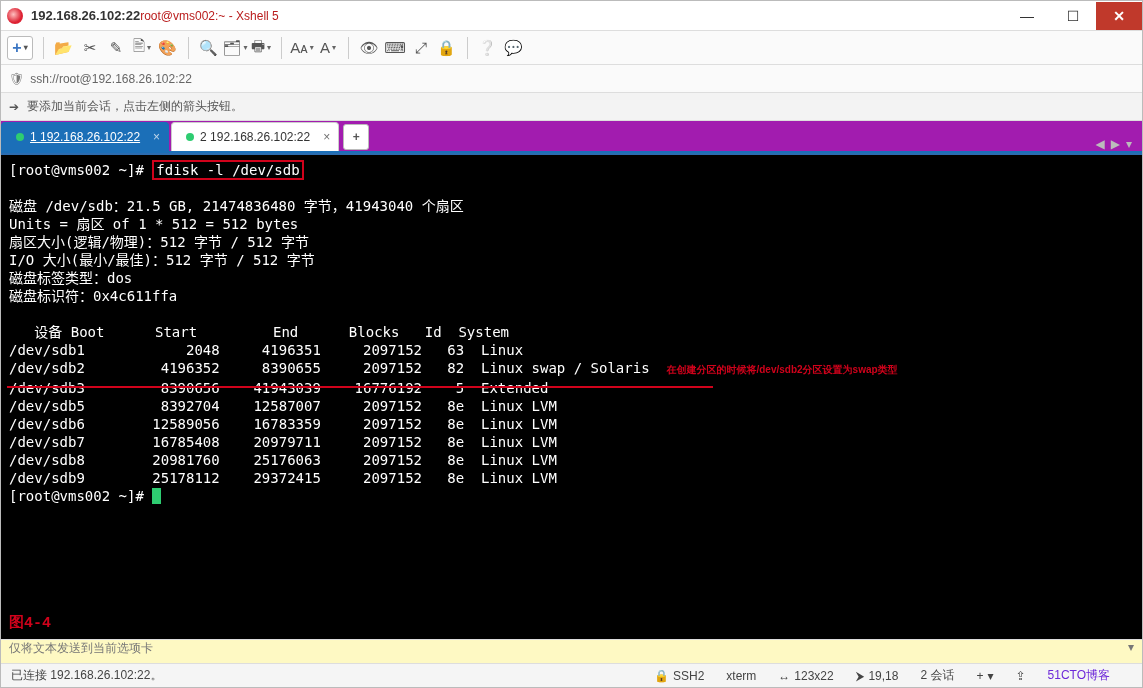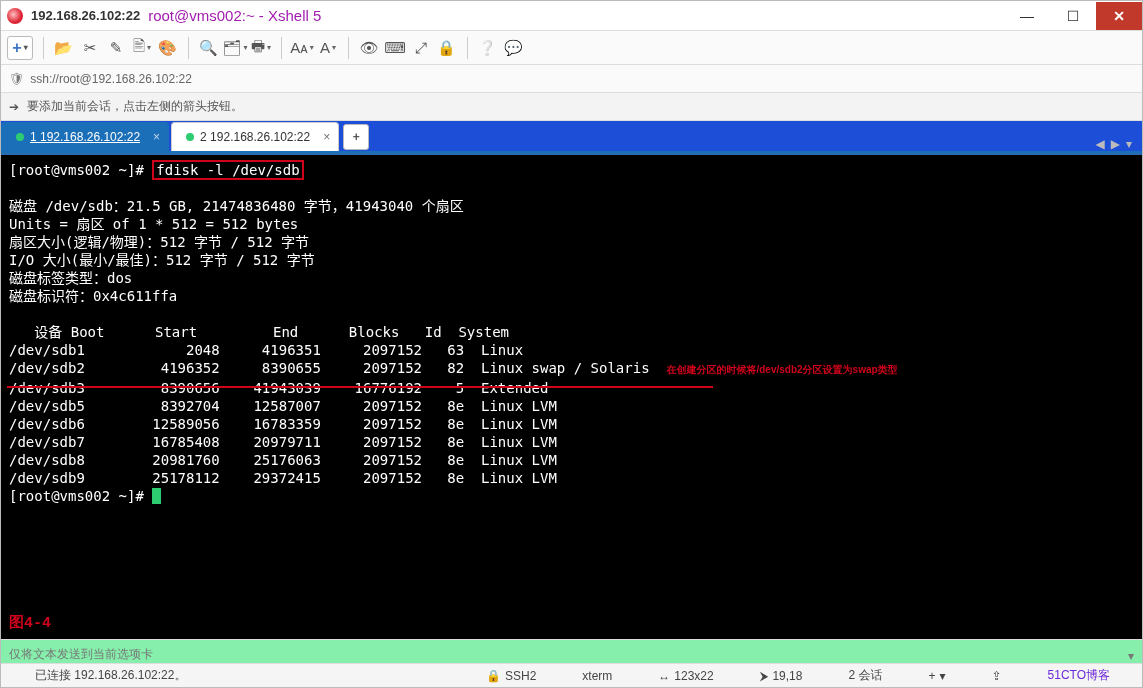--- a/index.html
+++ b/index.html
@@ -28,21 +28,21 @@
     padding-left: 6px;
     border-bottom: 1px solid #ddd;
   }
   .titlebar .app-icon {
     width: 16px; height: 16px;
     background: radial-gradient(circle at 40% 40%, #ffbfbf, #d23 60%);
     border-radius: 50%;
     margin-right: 8px;
   }
   .titlebar .title-main { font-weight: bold; color: #333; font-size: 13px; }
-  .titlebar .title-sub  { color: #a21caf; margin-left: 8px; font-size: 15px; }
+  .titlebar .title-sub  { color: #b91c1c; margin-left: 0; font-size: 12px; }
   .titlebar .spacer { flex: 1; }
   .winbtn {
     width: 46px; height: 28px;
     display: flex; align-items: center; justify-content: center;
     font-size: 14px; color: #333;
   }
   .winbtn.close { background: #c0392b; color: #fff; font-weight: bold; }
 
   
   .menubar {
@@ -101,21 +101,21 @@
     border-bottom: 1px solid #ddd;
     background: #f3f3f3;
     display: flex; align-items: center;
     padding: 0 8px; gap: 8px;
     color: #555; font-size: 12px;
   }
 
   
   .tabs {
     height: 32px;
-    background: #1d4ed8;
+    background: #a21caf;
     border-bottom: 2px solid #1b6fb8;
     display: flex; align-items: flex-end;
   }
   .tab {
     height: 29px;
     padding: 0 28px 0 14px;
     background: #fff;
     border: 1px solid #ccc;
     border-bottom: none;
     display: flex; align-items: center;
@@ -178,36 +178,36 @@
     display: inline-block; width: 9px; height: 16px; background: #2ecc71; vertical-align: text-bottom;
   }
   .fig-label {
     position: absolute; left: 8px; bottom: 6px;
     color: #d0021b; font-weight: bold; font-family: Liberation Mono, monospace; font-size: 15px;
   }
 
   
   .sendbar {
     height: 24px;
-    background: #86efac;
+    background: #fef9c3;
     border-top: 1px solid #ddd;
-    display: flex; align-items: flex-end;
+    display: flex; align-items: flex-start;
     padding: 0 8px; color: #777; font-size: 12px;
     gap: 14px;
   }
 
   
   .statusbar {
     height: 24px;
     background: #f5f5f5;
     border-top: 1px solid #ddd;
     display: flex; align-items: center;
     padding: 0 10px; color: #444; font-size: 12px;
   }
-  .statusbar .cell { margin-right: 22px; display:flex; align-items:center; gap:4px;margin-left:24px;}
+  .statusbar .cell { margin-right: 22px; display:flex; align-items:center; gap:4px;}
   .statusbar .flex { flex: 1; }
   .watermark { color:#6d28d9; font-size:12px; }
 
   
   .terminal::-webkit-scrollbar { width: 16px; }
   .terminal::-webkit-scrollbar-track { background: #e5e5e5; }
   .terminal::-webkit-scrollbar-thumb { background: #bcbcbc; border: 1px solid #aaa; }
 </style>
 </head>
 <body>

